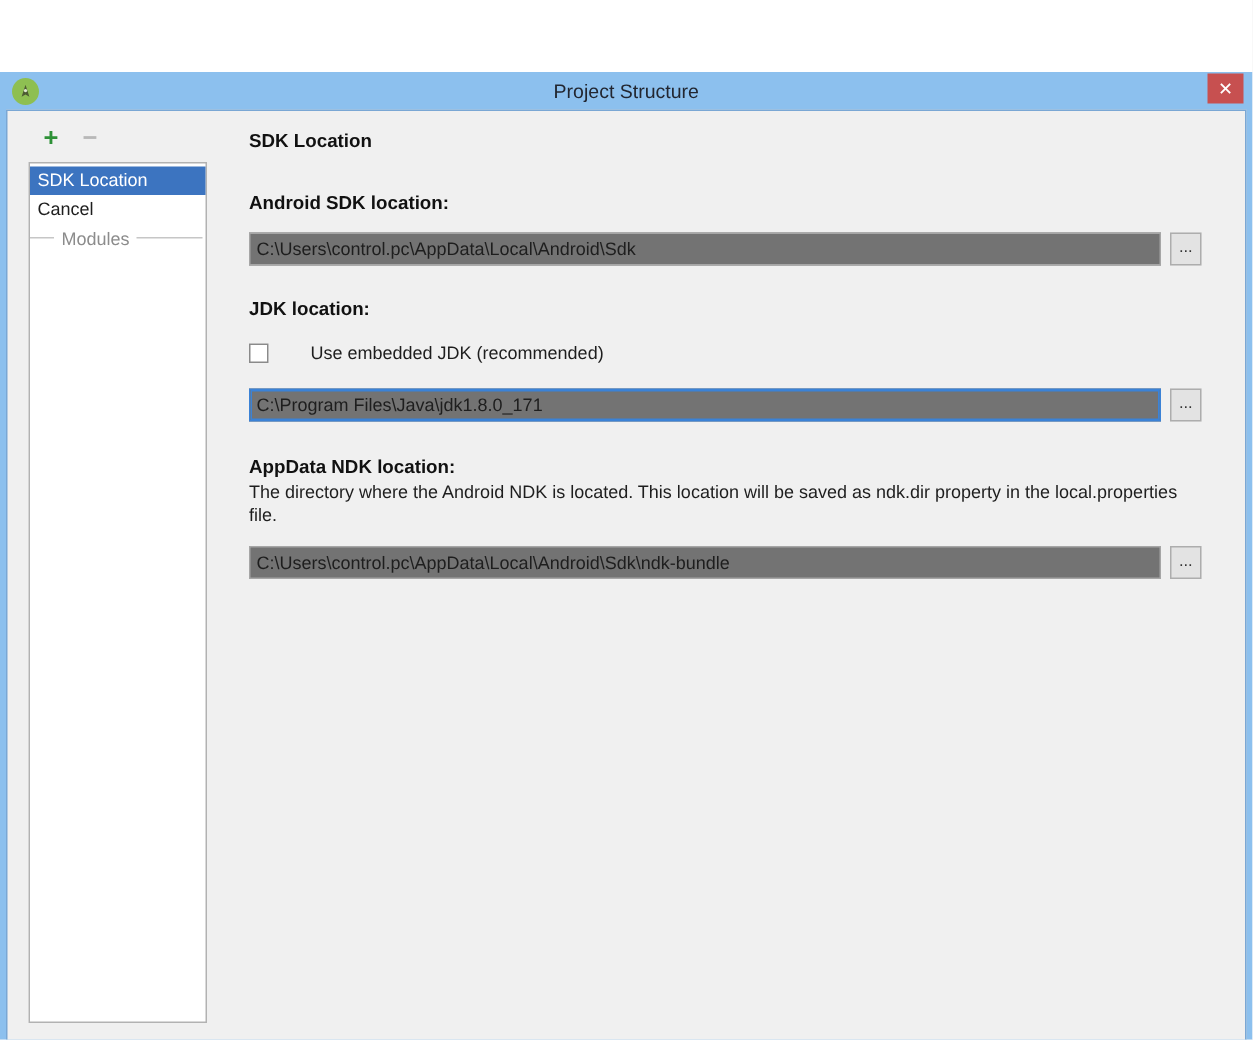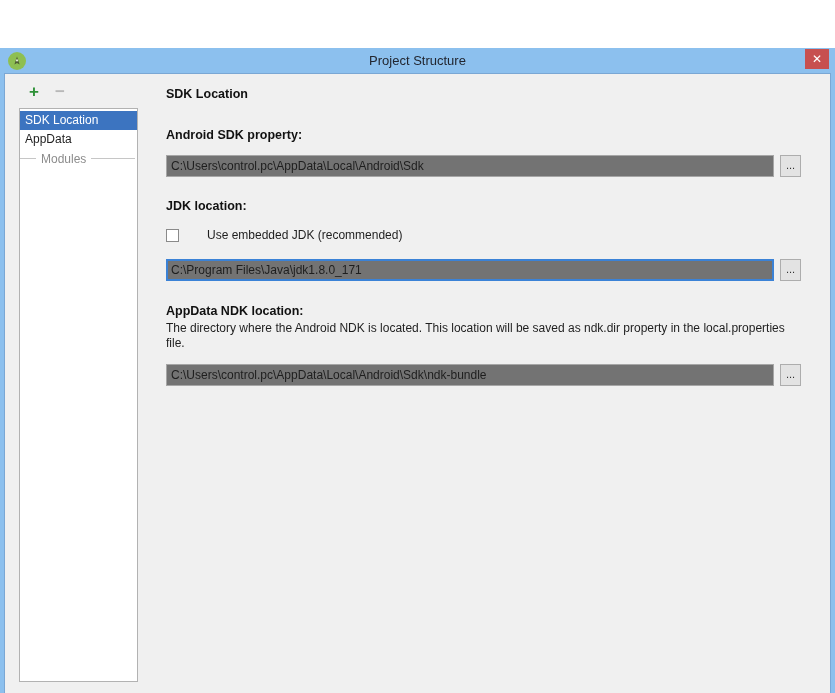--- a/index.html
+++ b/index.html
@@ -165,34 +165,34 @@
   <div class="dialog-body">
     <div class="main-row">
 
       <div class="sidebar">
         <div class="sidebar-toolbar">
           <span class="tool-btn add">+</span>
           <span class="tool-btn remove">−</span>
         </div>
         <div class="sidebar-list">
           <div class="list-item selected">SDK Location</div>
-          <div class="list-item">AppData</div>
+          <div class="list-item">Cancel</div>
           <div class="list-separator">
             <span class="line lead"></span>
             <span>Modules</span>
             <span class="line trail"></span>
           </div>
         </div>
       </div>
 
       <div class="content">
         <div class="content-header">SDK Location</div>
 
         <div class="sec1">
-          <div class="section-label">Android SDK property:</div>
+          <div class="section-label">Android SDK location:</div>
           <div class="field-row">
             <input class="path-input" type="text" value="C:\Users\control.pc\AppData\Local\Android\Sdk" style="">
             <button class="browse-btn">...</button>
           </div>
         </div>
 
         <div class="sec2">
           <div class="section-label">JDK location:</div>
           <div class="checkbox-row">
             <span class="checkbox-box"></span>

